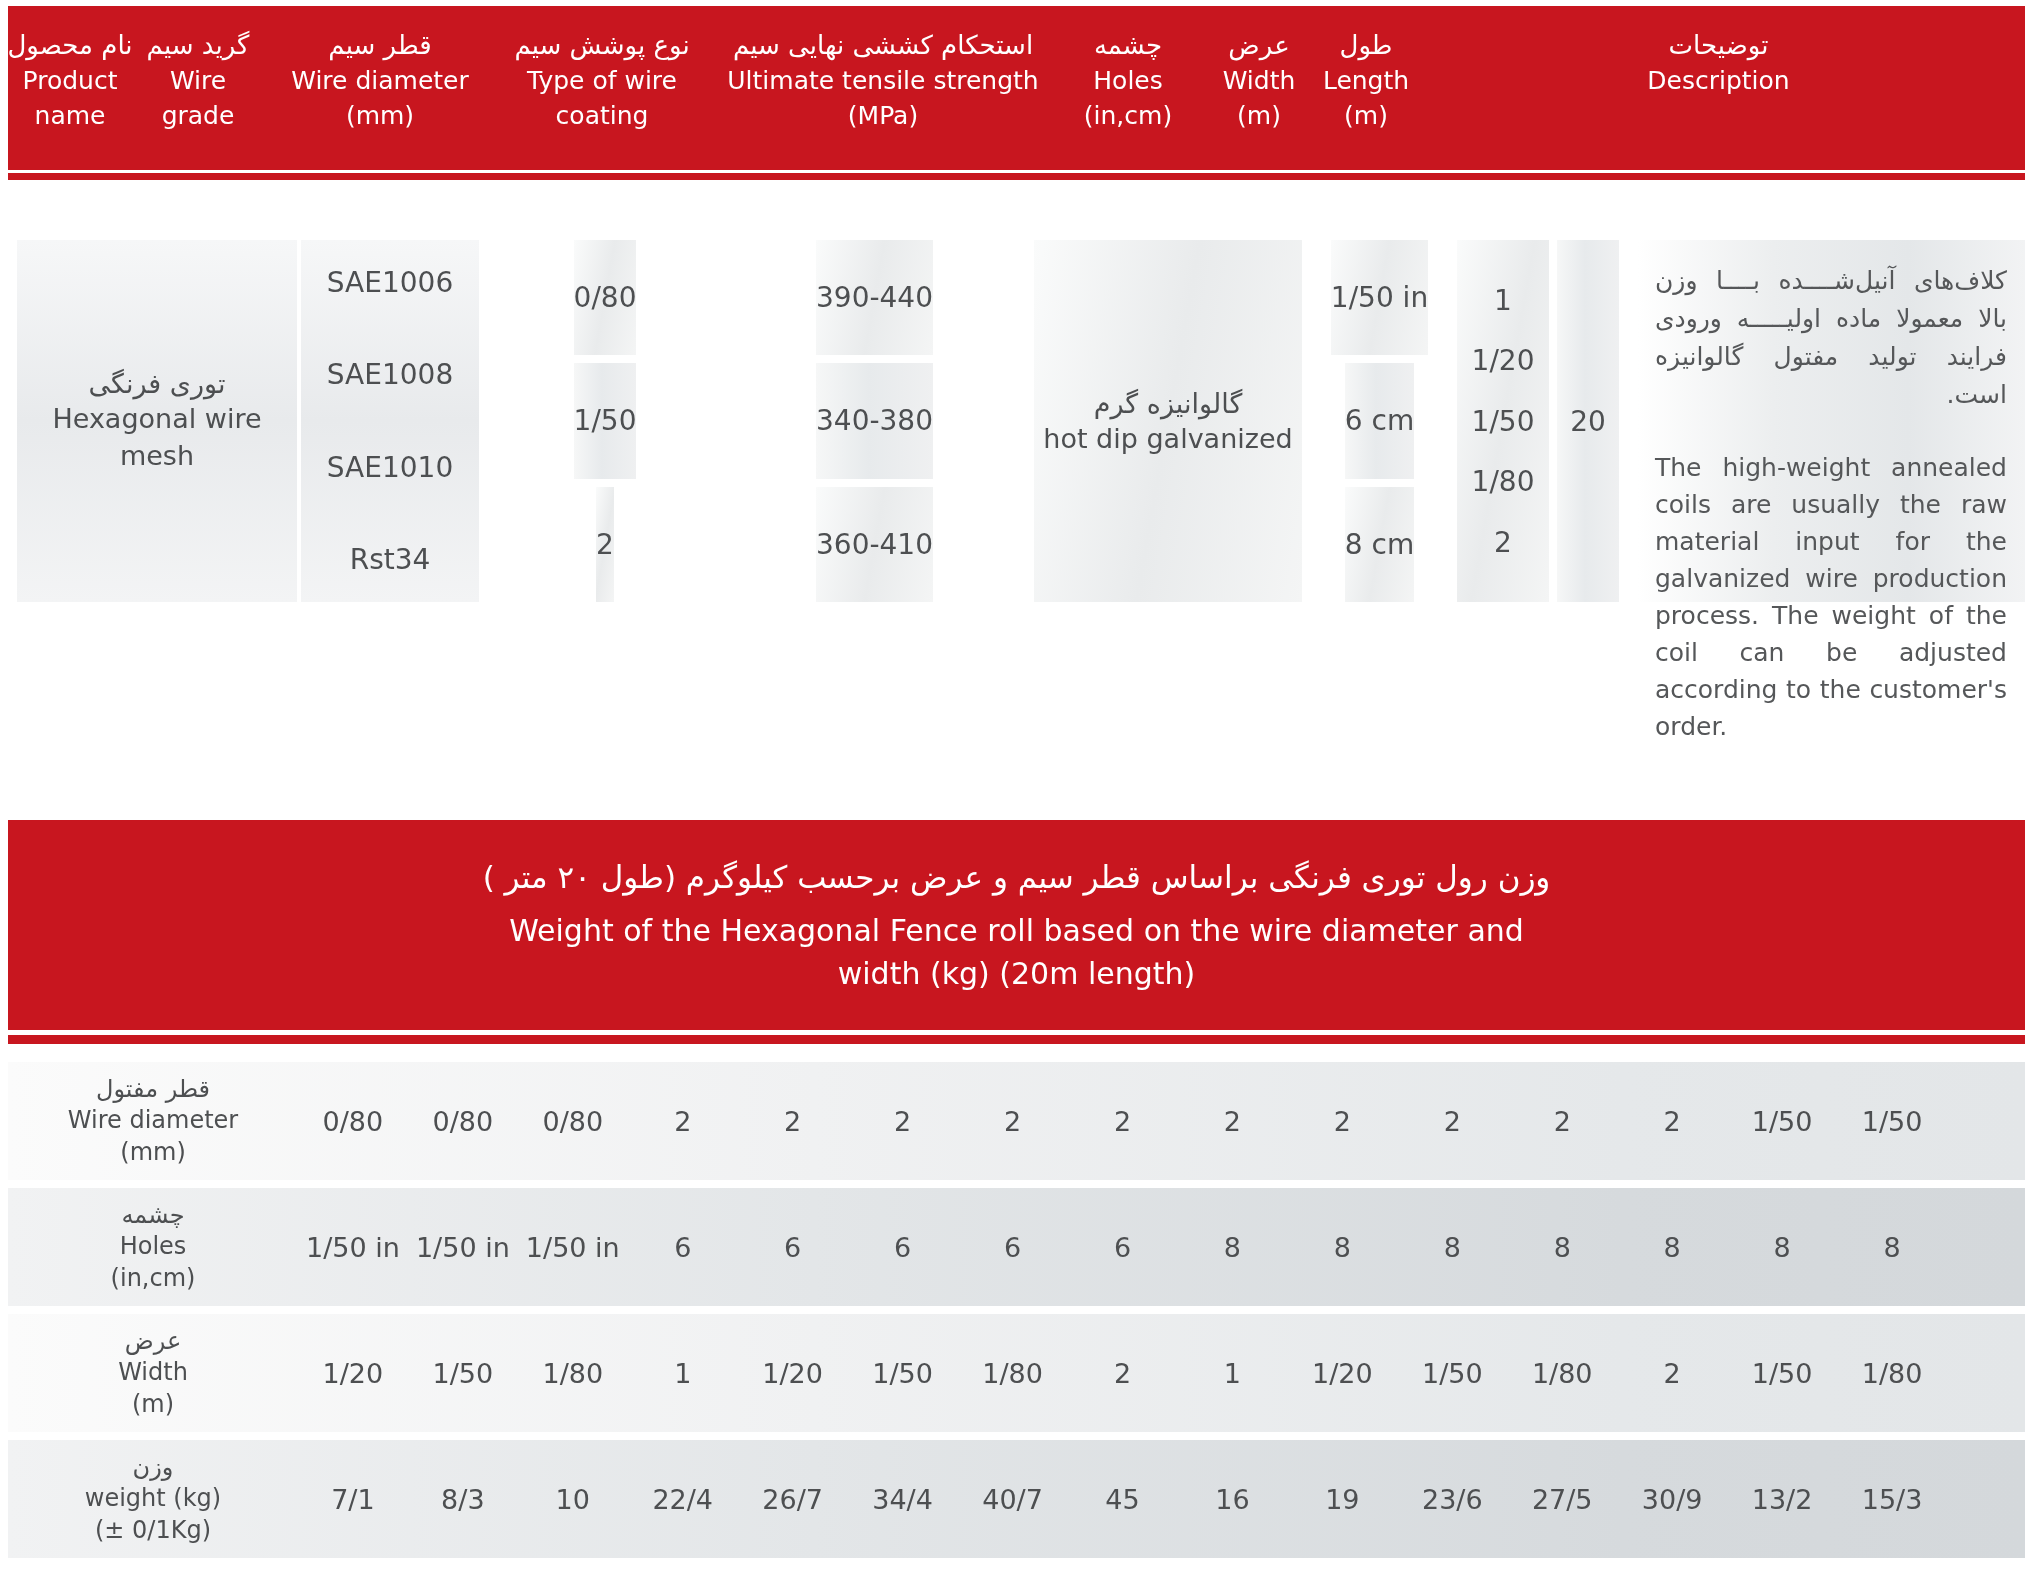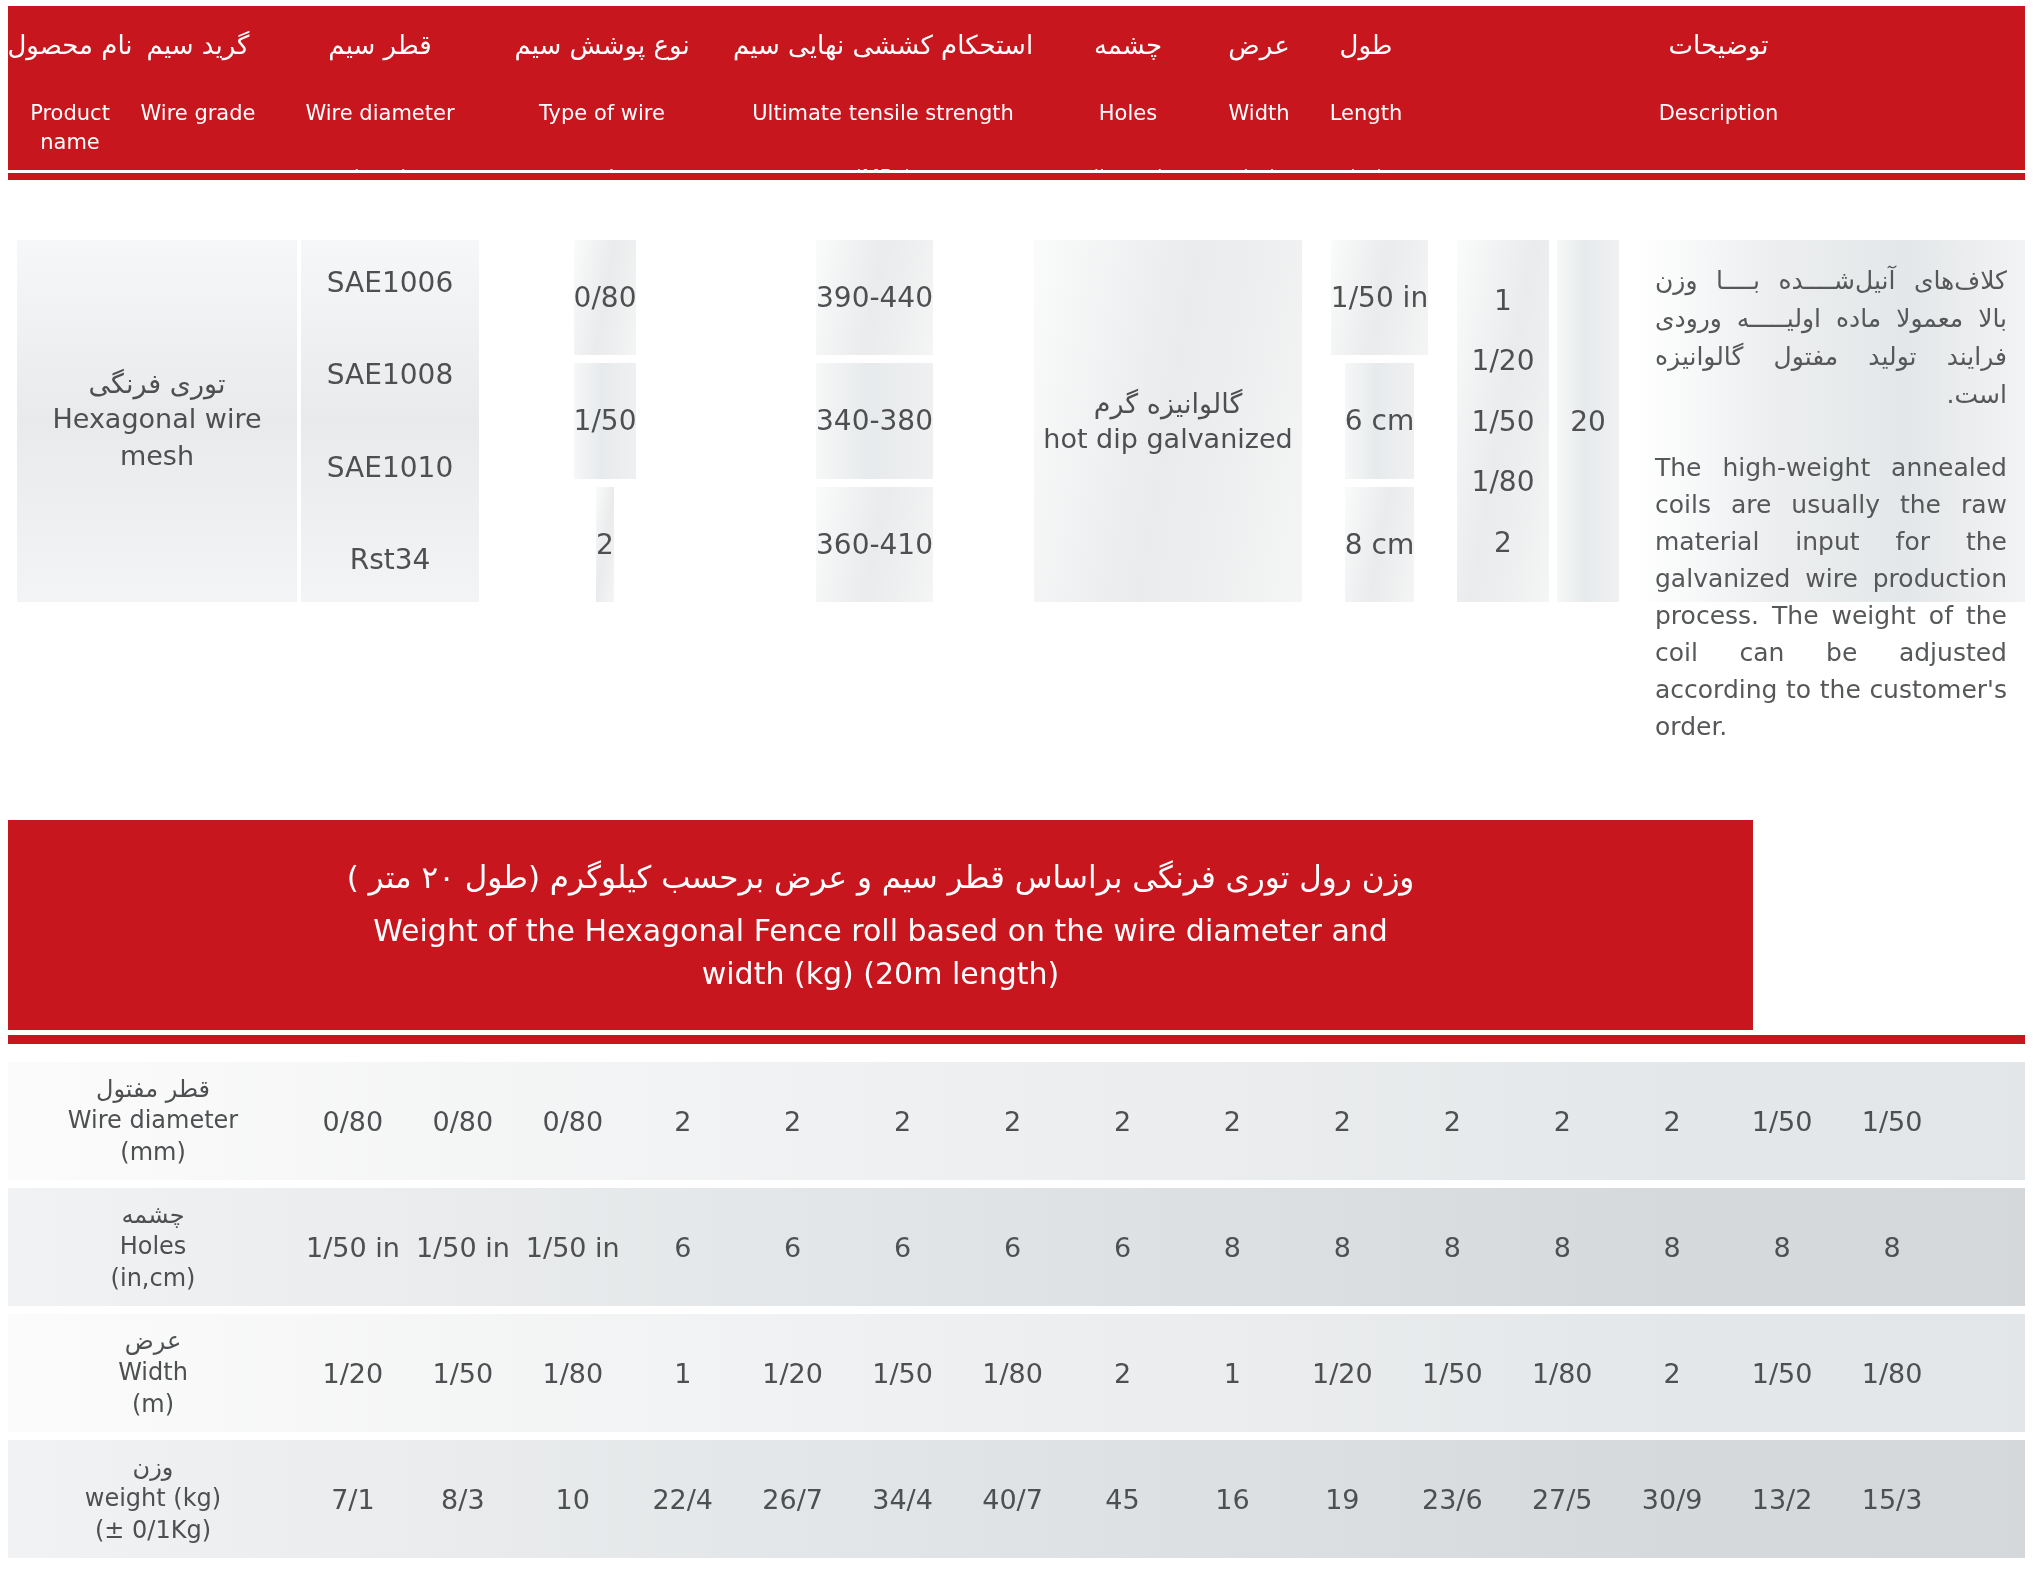--- a/index.html
+++ b/index.html
@@ -48,24 +48,23 @@
     text-align: center;
     box-sizing: border-box;
   }
   .t1-hcell .fa {
     font-size: 26px;
     line-height: 1.35;
     direction: rtl;
     white-space: nowrap;
   }
   .t1-hcell .en {
-    font-size: 21px;
+    font-size: 25px;
     line-height: 1.4;
     direction: ltr;
-    margin-top: 36px;
   }
 
   
   .t1-body {
     position: absolute;
     left: 8px;
     top: 240px;
     width: 2017px;
     height: 362px;
     display: flex;
@@ -166,21 +165,21 @@
 
   .pname-col { flex-direction: column; gap: 2px; }
   .pname-col .fa { font-size: 27px; direction: rtl; color: #4d4f51; }
   .pname-col .en { font-size: 27px; direction: ltr; color: #4d4f51; line-height: 1.35; text-align: center; }
 
   
   .t2-header {
     position: absolute;
     left: 8px;
     top: 820px;
-    width: 1745px;
+    width: 2017px;
     height: 210px;
     background: #c8161f;
     display: flex;
     flex-direction: column;
     align-items: center;
     justify-content: center;
     box-sizing: border-box;
     color: #ffffff;
   }
   .t2-header .fa {

